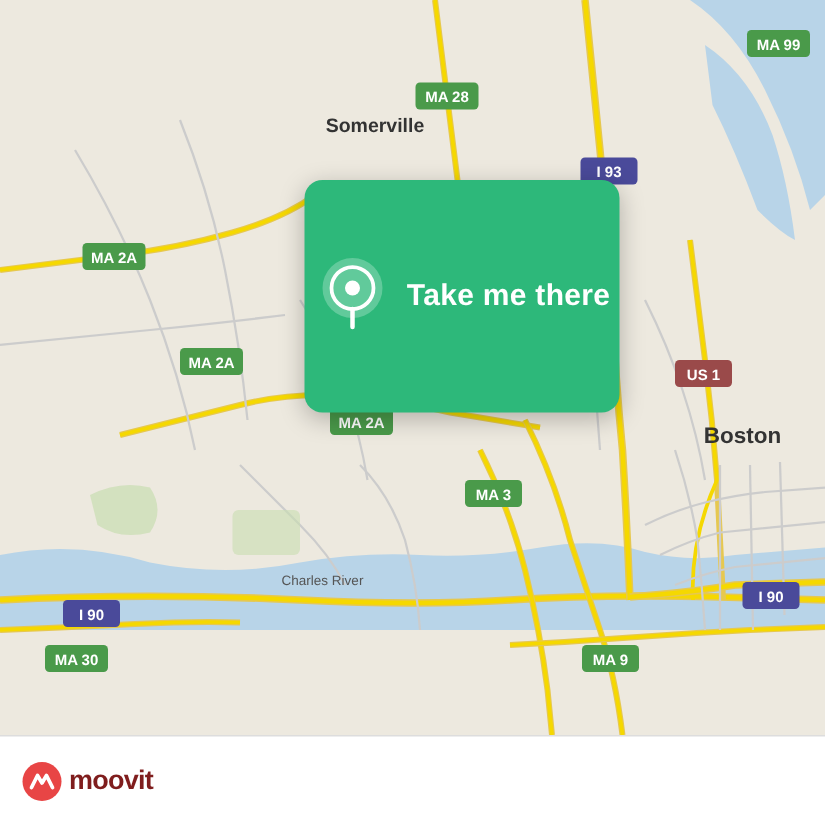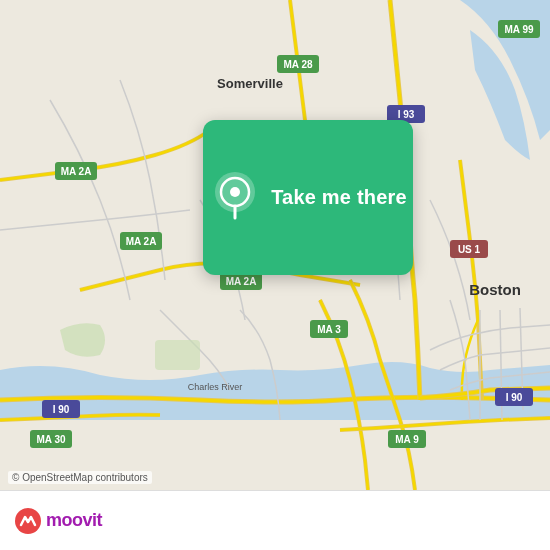--- a/index.html
+++ b/index.html
@@ -52,21 +52,21 @@
     }
 
     .moovit-icon {
       width: 28px;
       height: 28px;
     }
 
     .moovit-text {
       font-size: 18px;
       font-weight: bold;
-      color: #a21caf;
+      color: #7f1d1d;
       letter-spacing: -0.5px;
     }
 
     
     #take-me-card {
       position: absolute;
       top: 120px;
       left: 155px;
       width: 210px;
       height: 155px;
@@ -223,21 +223,20 @@
   <div id="take-me-card">
     <svg class="pin-icon" viewBox="0 0 52 52" xmlns="http://www.w3.org/2000/svg">
       <circle cx="26" cy="20" r="20" fill="white" opacity="0.25"></circle>
       <circle cx="26" cy="20" r="14" fill="none" stroke="white" stroke-width="2.5"></circle>
       <circle cx="26" cy="20" r="5" fill="white"></circle>
       <path d="M 26 34 L 26 46" stroke="white" stroke-width="3" stroke-linecap="round"></path>
     </svg>
     <span id="take-me-label">Take me there</span>
   </div>
 
-  <div id="map-copyright">© OpenStreetMap contributors</div>
 </div>
 
 <div id="footer-bar">
 
   <div id="moovit-logo">
 
     <svg class="moovit-icon" viewBox="0 0 28 28" xmlns="http://www.w3.org/2000/svg">
       <circle cx="14" cy="14" r="13" fill="#e84545"></circle>
       <path d="M 7 18 L 11 10 L 14 15 L 17 10 L 21 18" stroke="white" stroke-width="2.5" stroke-linecap="round" stroke-linejoin="round" fill="none"></path>
     </svg>

